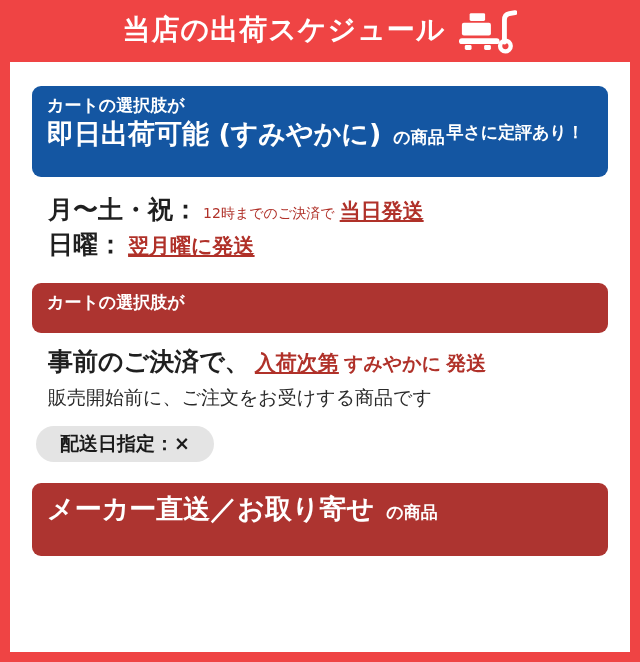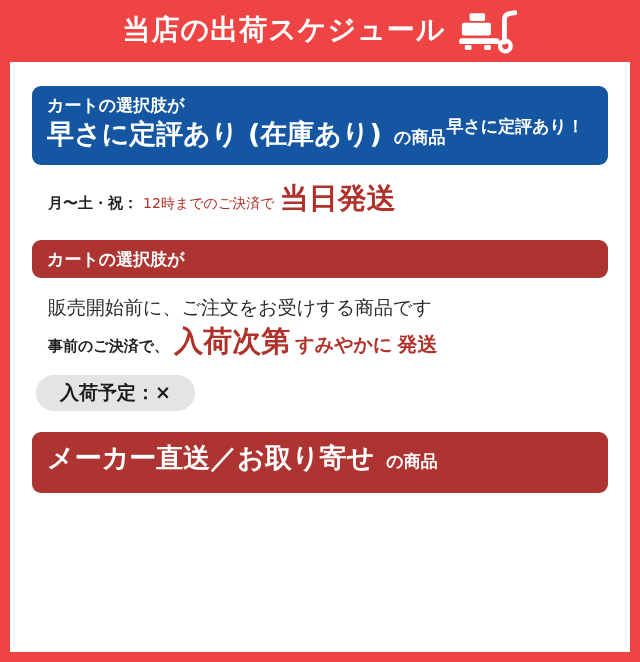--- a/index.html
+++ b/index.html
@@ -21,42 +21,42 @@
 
   
   .content{
     position:absolute;left:10px;right:10px;top:62px;bottom:10px;
     background:#ffffff;overflow:hidden;
   }
 
   
   .banner{
     margin:24px 22px 0 22px;border-radius:9px;color:#ffffff;
-    padding:8px 16px 8px 15px;position:relative;
+    padding:8px 16px 20px 15px;position:relative;
   }
   .banner.blue{background:#1456a2;}
   .banner.red{background:#ad3430;}
   .banner-line1{font-size:17px;font-weight:700;line-height:22px;}
   .banner-line2{line-height:36px;white-space:nowrap;}
   .banner-big{font-size:27px;font-weight:800;}
   .banner-suffix{font-size:17px;font-weight:700;margin-left:7px;font-family:Liberation Mono, monospace;}
   .banner-note{
     position:absolute;right:24px;top:50%;transform:translateY(-50%);
     font-size:17px;font-weight:700;white-space:nowrap;
   }
-  .banner.single{padding:9px 16px 13px 15px;}
+  .banner.single{padding:9px 16px 25px 15px;}
   .banner.single .banner-line2{line-height:34px;}
 
   
   .info{margin:17px 20px 0 38px;}
   .iline{line-height:32px;white-space:nowrap;}
-  .t-black-b{color:#1f1f1f;font-size:15px;font-weight:700;font-family:Liberation Mono, monospace;}
+  .t-black-b{color:#1f1f1f;font-size:25px;font-weight:700;}
   .t-black-r{color:#2a2a2a;font-size:19px;font-weight:400;}
   .t-red-r{color:#b03129;font-size:14px;font-weight:500;}
-  .t-red-b-big{color:#b03129;font-size:29px;font-weight:800;}
+  .t-red-b-big{color:#b03129;font-size:21px;font-weight:800;text-decoration:underline;}
   .t-red-b{color:#b03129;font-size:19px;font-weight:700;}
   .t-red-b-sm{color:#b03129;font-size:20px;font-weight:800;}
 
   
   .badge{
     display:inline-block;margin:11px 0 0 26px;background:#e4e4e4;
     border-radius:22px;padding:6px 24px 7px 24px;
     font-size:19px;font-weight:700;color:#1b1b1b;line-height:23px;
     white-space:nowrap;
   }
@@ -88,52 +88,56 @@
       <circle cx="48" cy="37" r="5.5" fill="none" stroke="#ffffff" stroke-width="4.5"></circle>
     </svg>
   </div>
 
   <div class="content">
 
     
     <div class="banner blue">
       <div class="banner-line1">カートの選択肢が</div>
       <div class="banner-line2">
-        <span class="banner-big">早さに定評あり (在庫あり)</span>
+        <span class="banner-big">即日出荷可能 (すみやかに)</span>
         <span class="banner-suffix">の商品</span>
       </div>
       <div class="banner-note">早さに定評あり！</div>
     </div>
 
     <div class="info">
       <div class="iline">
         <span class="t-black-b">月〜土・祝：</span>
         <span class="t-red-r">12時までのご決済で</span>
         <span class="t-red-b-big">当日発送</span>
       </div>
+      <div class="iline">
+        <span class="t-black-b">日曜：</span>
+        <span class="t-red-b-big">翌月曜に発送</span>
+      </div>
     </div>
 
     
     <div class="banner red mt-banner2">
       <div class="banner-line1">カートの選択肢が</div>
     </div>
 
     <div class="info mt-sm">
       <div class="iline">
-        <span class="t-black-r">販売開始前に、ご注文をお受けする商品です</span>
-      </div>
-      <div class="iline">
         <span class="t-black-b">事前のご決済で、</span>
         <span class="t-red-b-big">入荷次第</span>
         <span class="t-red-b">すみやかに</span>
         <span class="t-red-b-sm">発送</span>
       </div>
+      <div class="iline">
+        <span class="t-black-r">販売開始前に、ご注文をお受けする商品です</span>
+      </div>
     </div>
 
-    <div class="badge">入荷予定：×</div>
+    <div class="badge">配送日指定：×</div>
 
     
     <div class="banner red single mt-banner3">
       <div class="banner-line2">
         <span class="banner-big">メーカー直送／お取り寄せ</span>
         <span class="banner-suffix">の商品</span>
       </div>
     </div>
 
 

